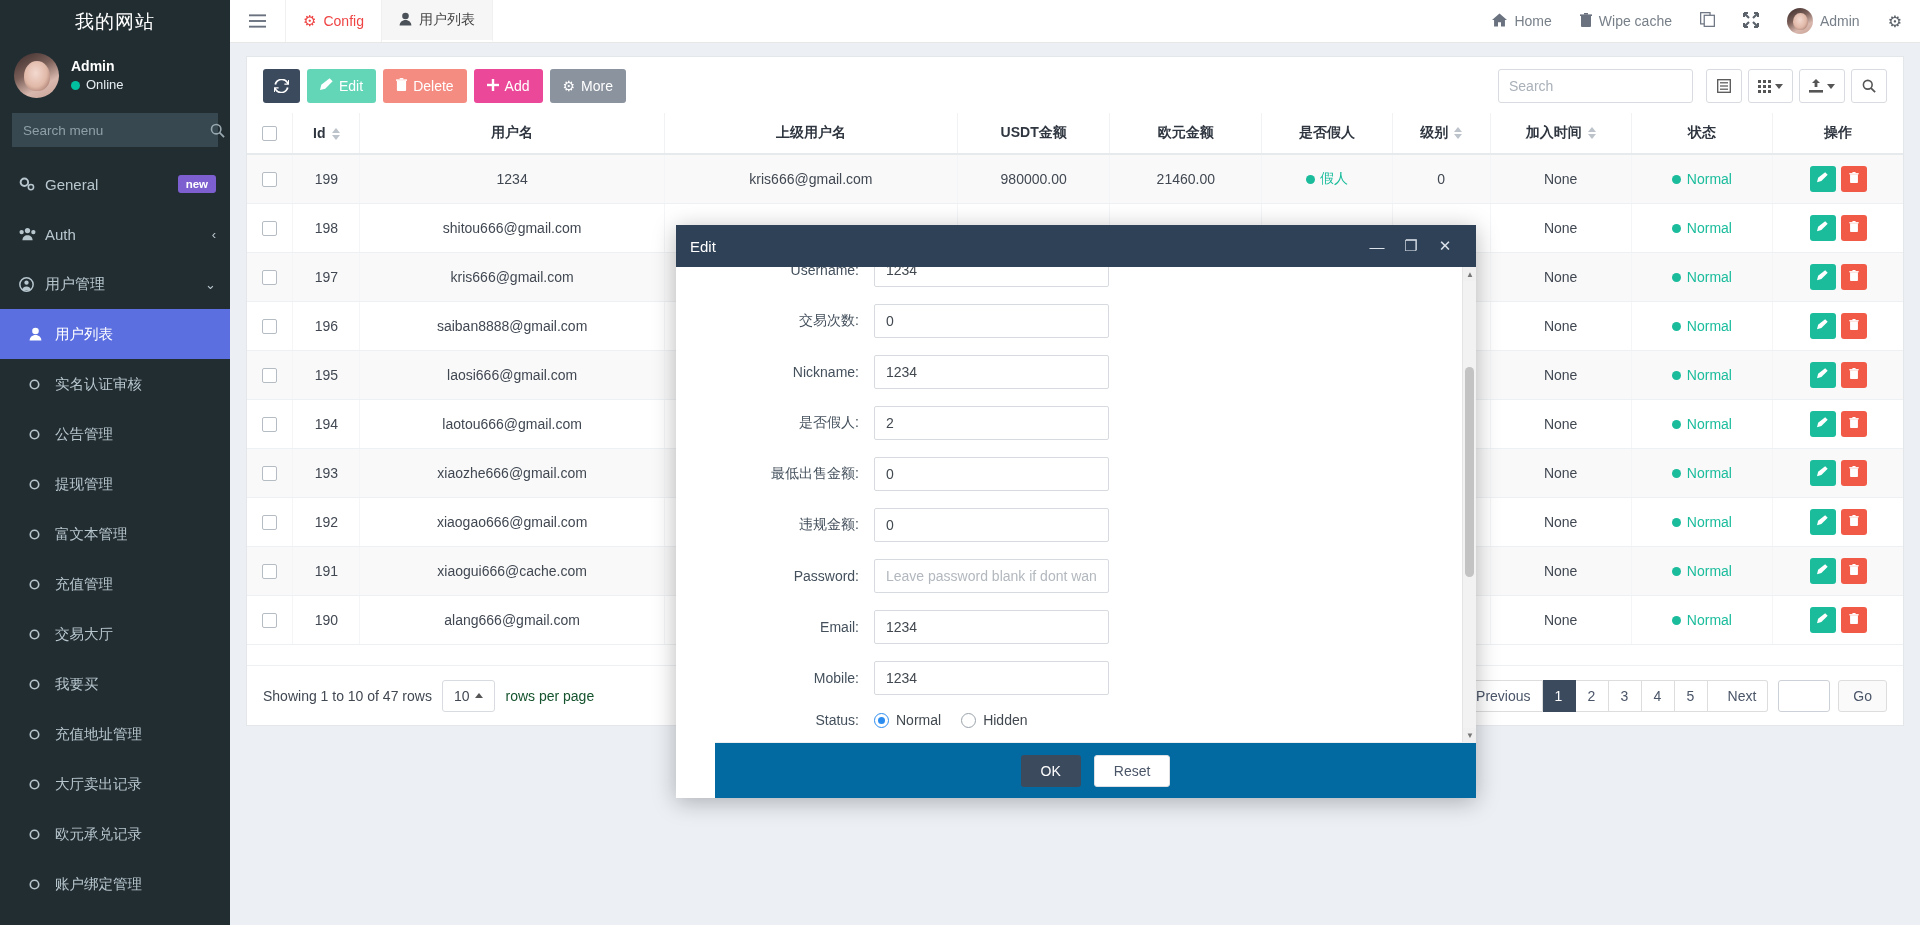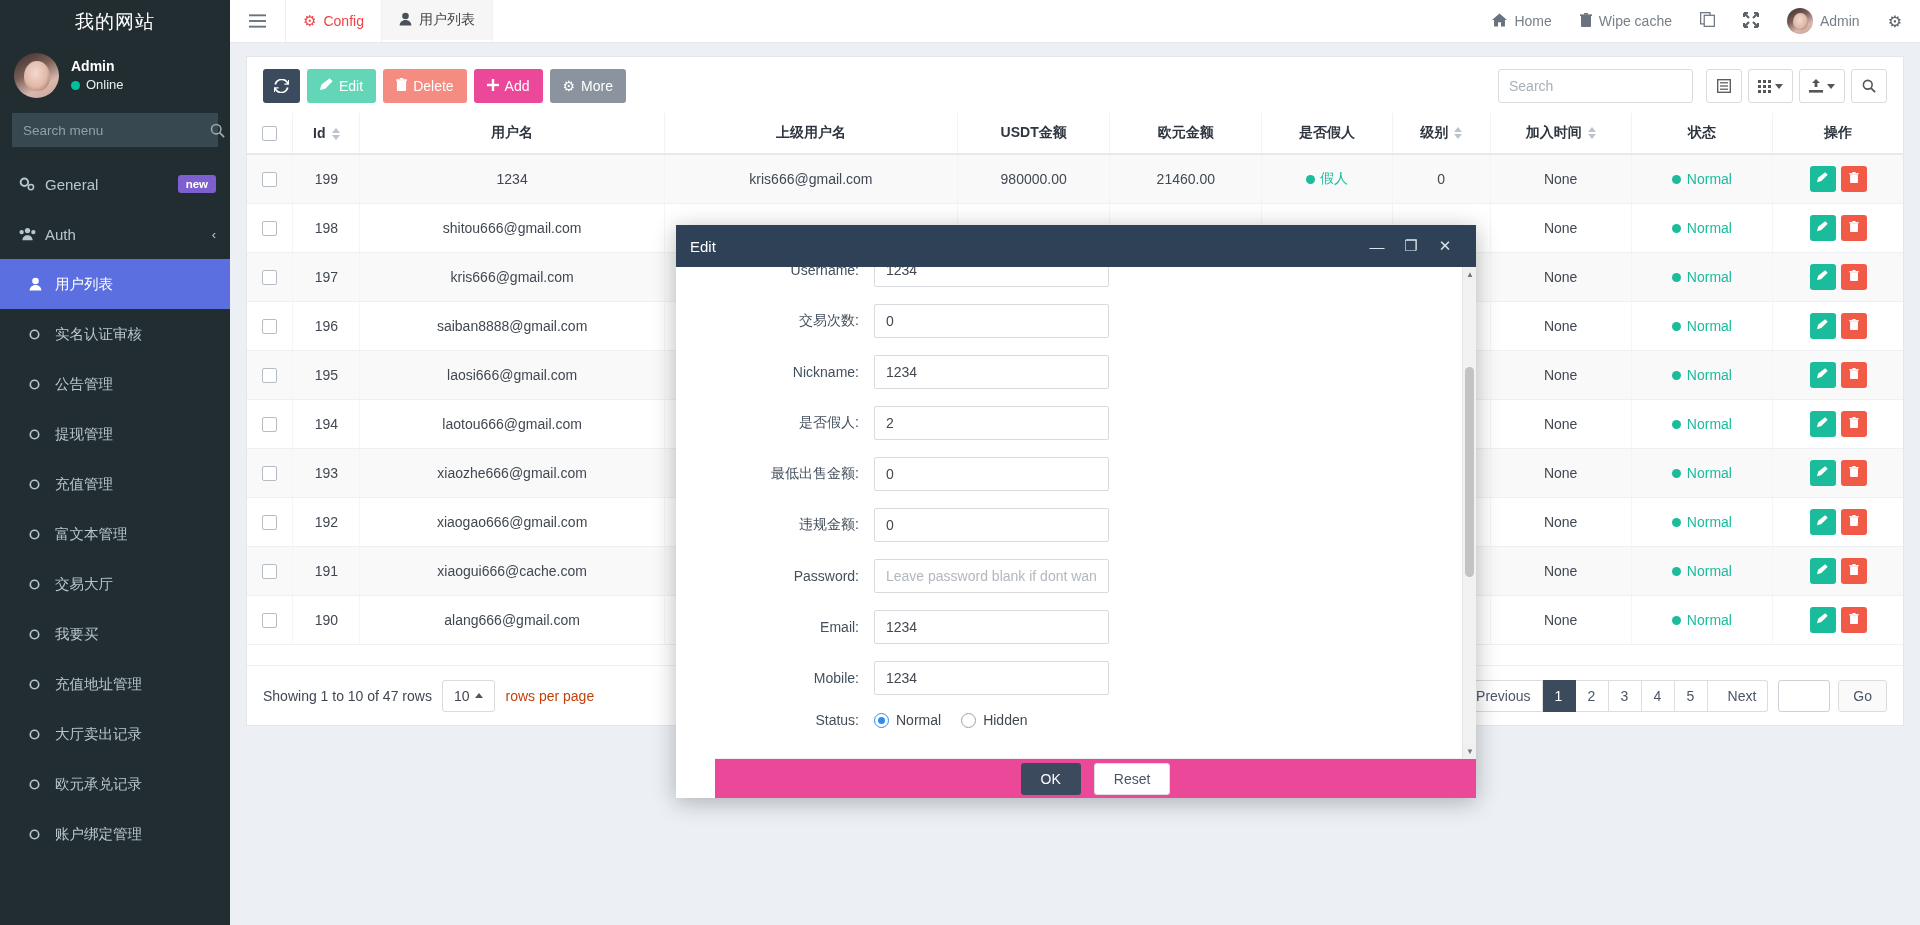--- a/index.html
+++ b/index.html
@@ -292,21 +292,21 @@
     position:absolute; right:0; top:0; width:14px; bottom:0;
     background:#f2f2f2; border-left:1px solid #e4e4e4;
   }
   .vs-arrow { height:14px; width:14px; display:flex;align-items:center;justify-content:center;
               color:#777; font-size:8px; background:#f0f0f0; cursor:pointer;}
   #modal-vthumb {
     position:absolute; left:2px; width:9px; top:100px; height:210px;
     background:#c3c3c3; border-radius:5px; cursor:pointer;
   }
   #modal-footer {
-    height:40px; border-top:1px solid #edeff1; background:#ec4899;
+    height:56px; border-top:1px solid #edeff1; background:#0369a1;
     display:flex; align-items:center; justify-content:center; gap:13px;margin-left:39px;
   }
   .mbtn {
     height:32px; padding:0 19px; border-radius:3px; font-size:14px; cursor:pointer;
     font-family:"Liberation Sans", sans-serif; border:1px solid transparent;
   }
   .mbtn-ok { background:#3c4a5e; color:#fff; }
   .mbtn-reset { background:#fff; color:#4a5568; border-color:#dcdfe3; }
 
   .gear::before{ content:"\2699"; }
@@ -354,20 +354,31 @@
           <svg width="17" height="14" viewBox="0 0 18 14">
             <circle cx="9" cy="3.4" r="2.8" fill="currentColor"></circle>
             <circle cx="2.8" cy="5" r="2.3" fill="currentColor"></circle>
             <circle cx="15.2" cy="5" r="2.3" fill="currentColor"></circle>
             <path d="M3.6 13.5c0-3 2.4-5.2 5.4-5.2s5.4 2.2 5.4 5.2z" fill="currentColor"></path>
           </svg>
         </span>
         <span class="mi-label">Auth</span>
         <span class="chev">‹</span>
       </div>
+      <div class="menu-item">
+        <span class="mi-icon">
+          <svg width="15" height="15" viewBox="0 0 16 16">
+            <circle cx="8" cy="8" r="7.1" fill="none" stroke="currentColor" stroke-width="1.6"></circle>
+            <circle cx="8" cy="6" r="2.3" fill="currentColor"></circle>
+            <path d="M3.4 14c0-2.5 2-4 4.6-4s4.6 1.5 4.6 4z" fill="currentColor"></path>
+          </svg>
+        </span>
+        <span class="mi-label">用户管理</span>
+        <span class="chev">⌄</span>
+      </div>
       <div class="menu-item sub active">
         <span class="mi-icon">
           <svg width="13" height="14" viewBox="0 0 13 14">
             <circle cx="6.5" cy="4" r="3.3" fill="currentColor"></circle>
             <path d="M0.6 13.6c0-3.3 2.6-5.6 5.9-5.6s5.9 2.3 5.9 5.6z" fill="currentColor"></path>
           </svg>
         </span>
         <span class="mi-label">用户列表</span>
       </div>
       <div class="menu-item sub">
@@ -393,29 +404,29 @@
           </svg>
         </span>
         <span class="mi-label">提现管理</span>
       </div>
       <div class="menu-item sub">
         <span class="mi-icon">
           <svg width="11" height="11" viewBox="0 0 12 12">
             <circle cx="6" cy="6" r="4.6" fill="none" stroke="currentColor" stroke-width="1.8"></circle>
           </svg>
         </span>
-        <span class="mi-label">充值管理</span>
+        <span class="mi-label">富文本管理</span>
       </div>
       <div class="menu-item sub">
         <span class="mi-icon">
           <svg width="11" height="11" viewBox="0 0 12 12">
             <circle cx="6" cy="6" r="4.6" fill="none" stroke="currentColor" stroke-width="1.8"></circle>
           </svg>
         </span>
-        <span class="mi-label">富文本管理</span>
+        <span class="mi-label">充值管理</span>
       </div>
       <div class="menu-item sub">
         <span class="mi-icon">
           <svg width="11" height="11" viewBox="0 0 12 12">
             <circle cx="6" cy="6" r="4.6" fill="none" stroke="currentColor" stroke-width="1.8"></circle>
           </svg>
         </span>
         <span class="mi-label">交易大厅</span>
       </div>
       <div class="menu-item sub">
@@ -905,21 +916,21 @@
           </tbody>
       </table>
     </div>
 
     <div id="tbl-footer">
       <span id="showing-text">Showing 1 to 10 of 47 rows</span>
       <button id="page-size-btn">
         <span>10</span>
         <span class="caret-up"></span>
       </button>
-      <span style="font-size:14px;color:#c2410c;">rows per page</span>
+      <span style="font-size:14px;color:#14532d;">rows per page</span>
       <div class="spacer"></div>
       <div class="pager" id="pager">
           <div class="pg">Previous</div>
           <div class="pg cur">1</div>
           <div class="pg">2</div>
           <div class="pg">3</div>
           <div class="pg">4</div>
           <div class="pg">5</div>
           <div class="pg last">Next</div>
         </div>

